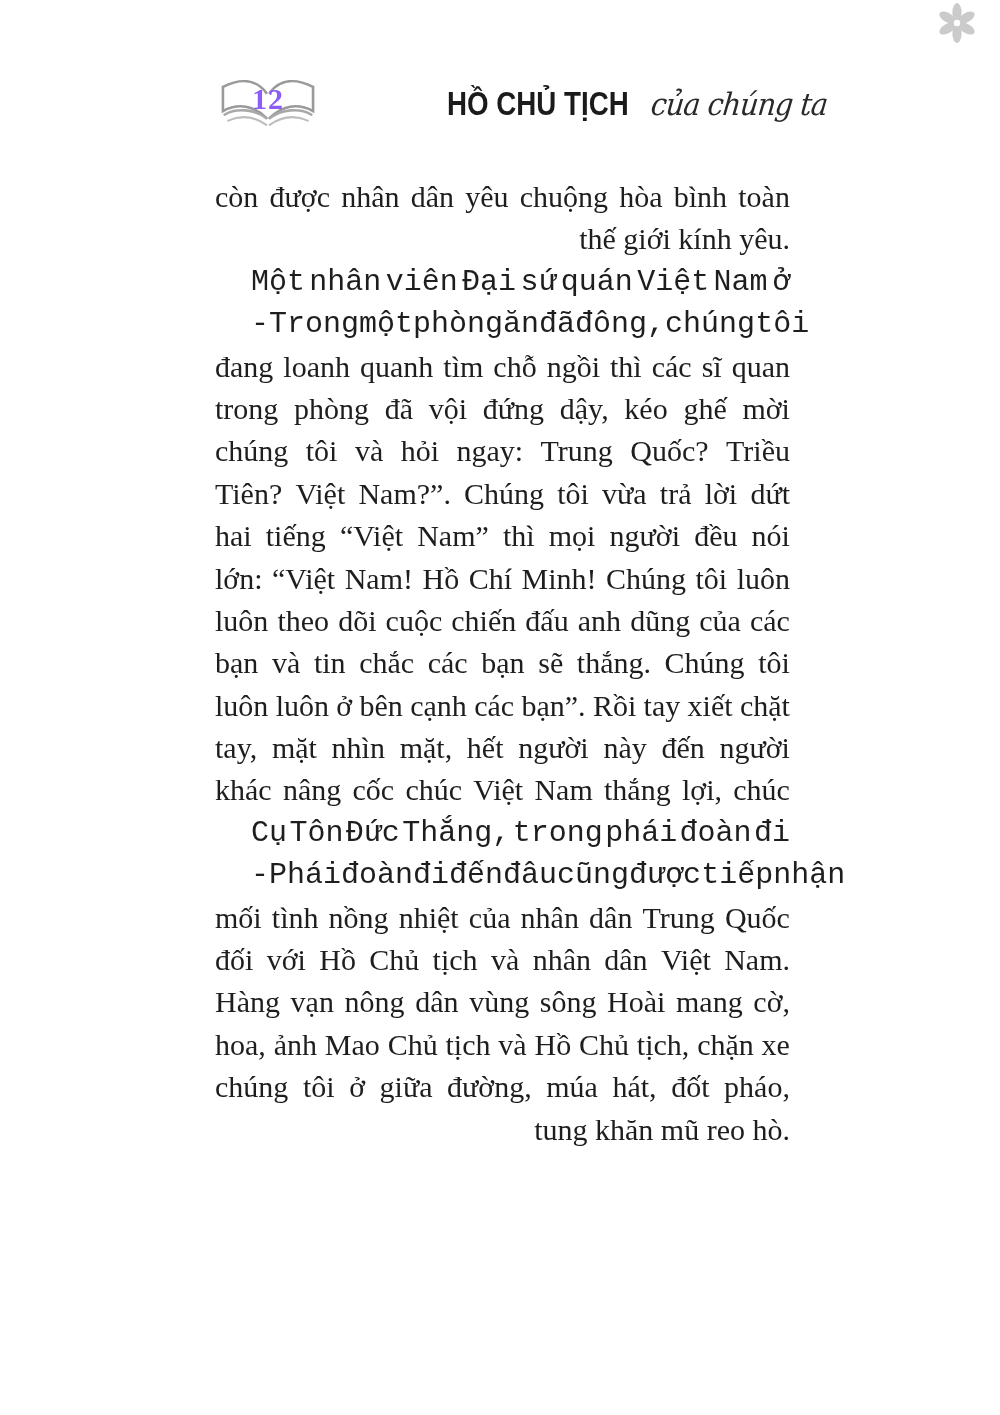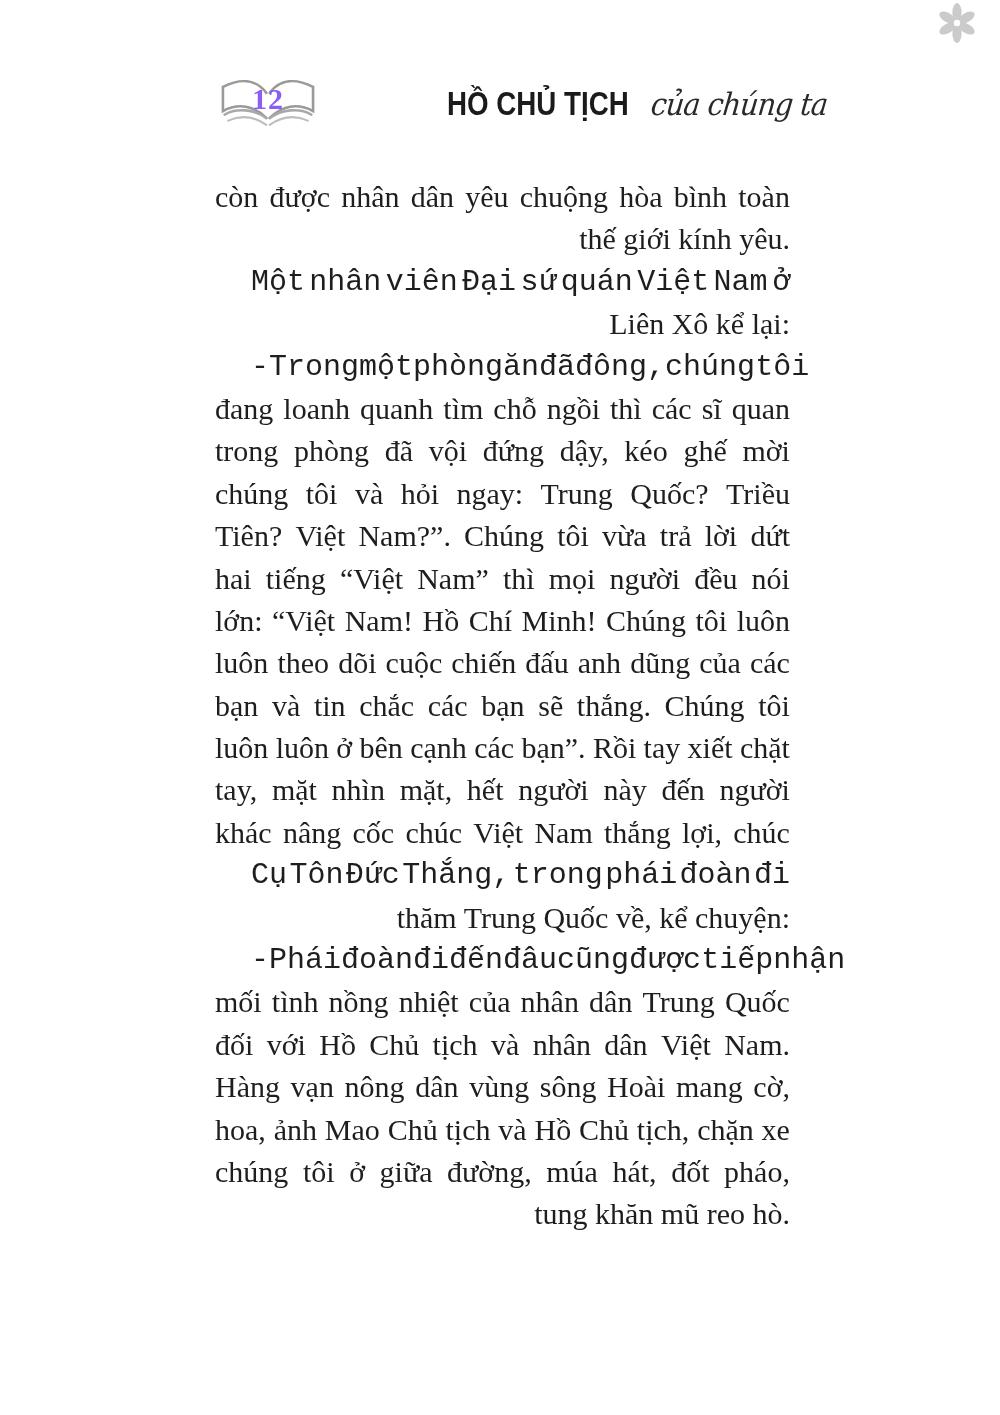--- a/index.html
+++ b/index.html
@@ -105,21 +105,20 @@
         <span>Một</span>
         <span>nhân</span>
         <span>viên</span>
         <span>Đại</span>
         <span>sứ</span>
         <span>quán</span>
         <span>Việt</span>
         <span>Nam</span>
         <span>ở</span>
       </div>
-      <div class="line last">Liên Xô kể lại:</div>
     </div>
     <div class="para">
       <div class="line just indent">
         <span>-</span>
         <span>Trong</span>
         <span>một</span>
         <span>phòng</span>
         <span>ăn</span>
         <span>đã</span>
         <span>đông,</span>
@@ -256,21 +255,20 @@
       <div class="line just indent">
         <span>Cụ</span>
         <span>Tôn</span>
         <span>Đức</span>
         <span>Thắng,</span>
         <span>trong</span>
         <span>phái</span>
         <span>đoàn</span>
         <span>đi</span>
       </div>
-      <div class="line last">thăm Trung Quốc về, kể chuyện:</div>
     </div>
     <div class="para">
       <div class="line just indent">
         <span>-</span>
         <span>Phái</span>
         <span>đoàn</span>
         <span>đi</span>
         <span>đến</span>
         <span>đâu</span>
         <span>cũng</span>

